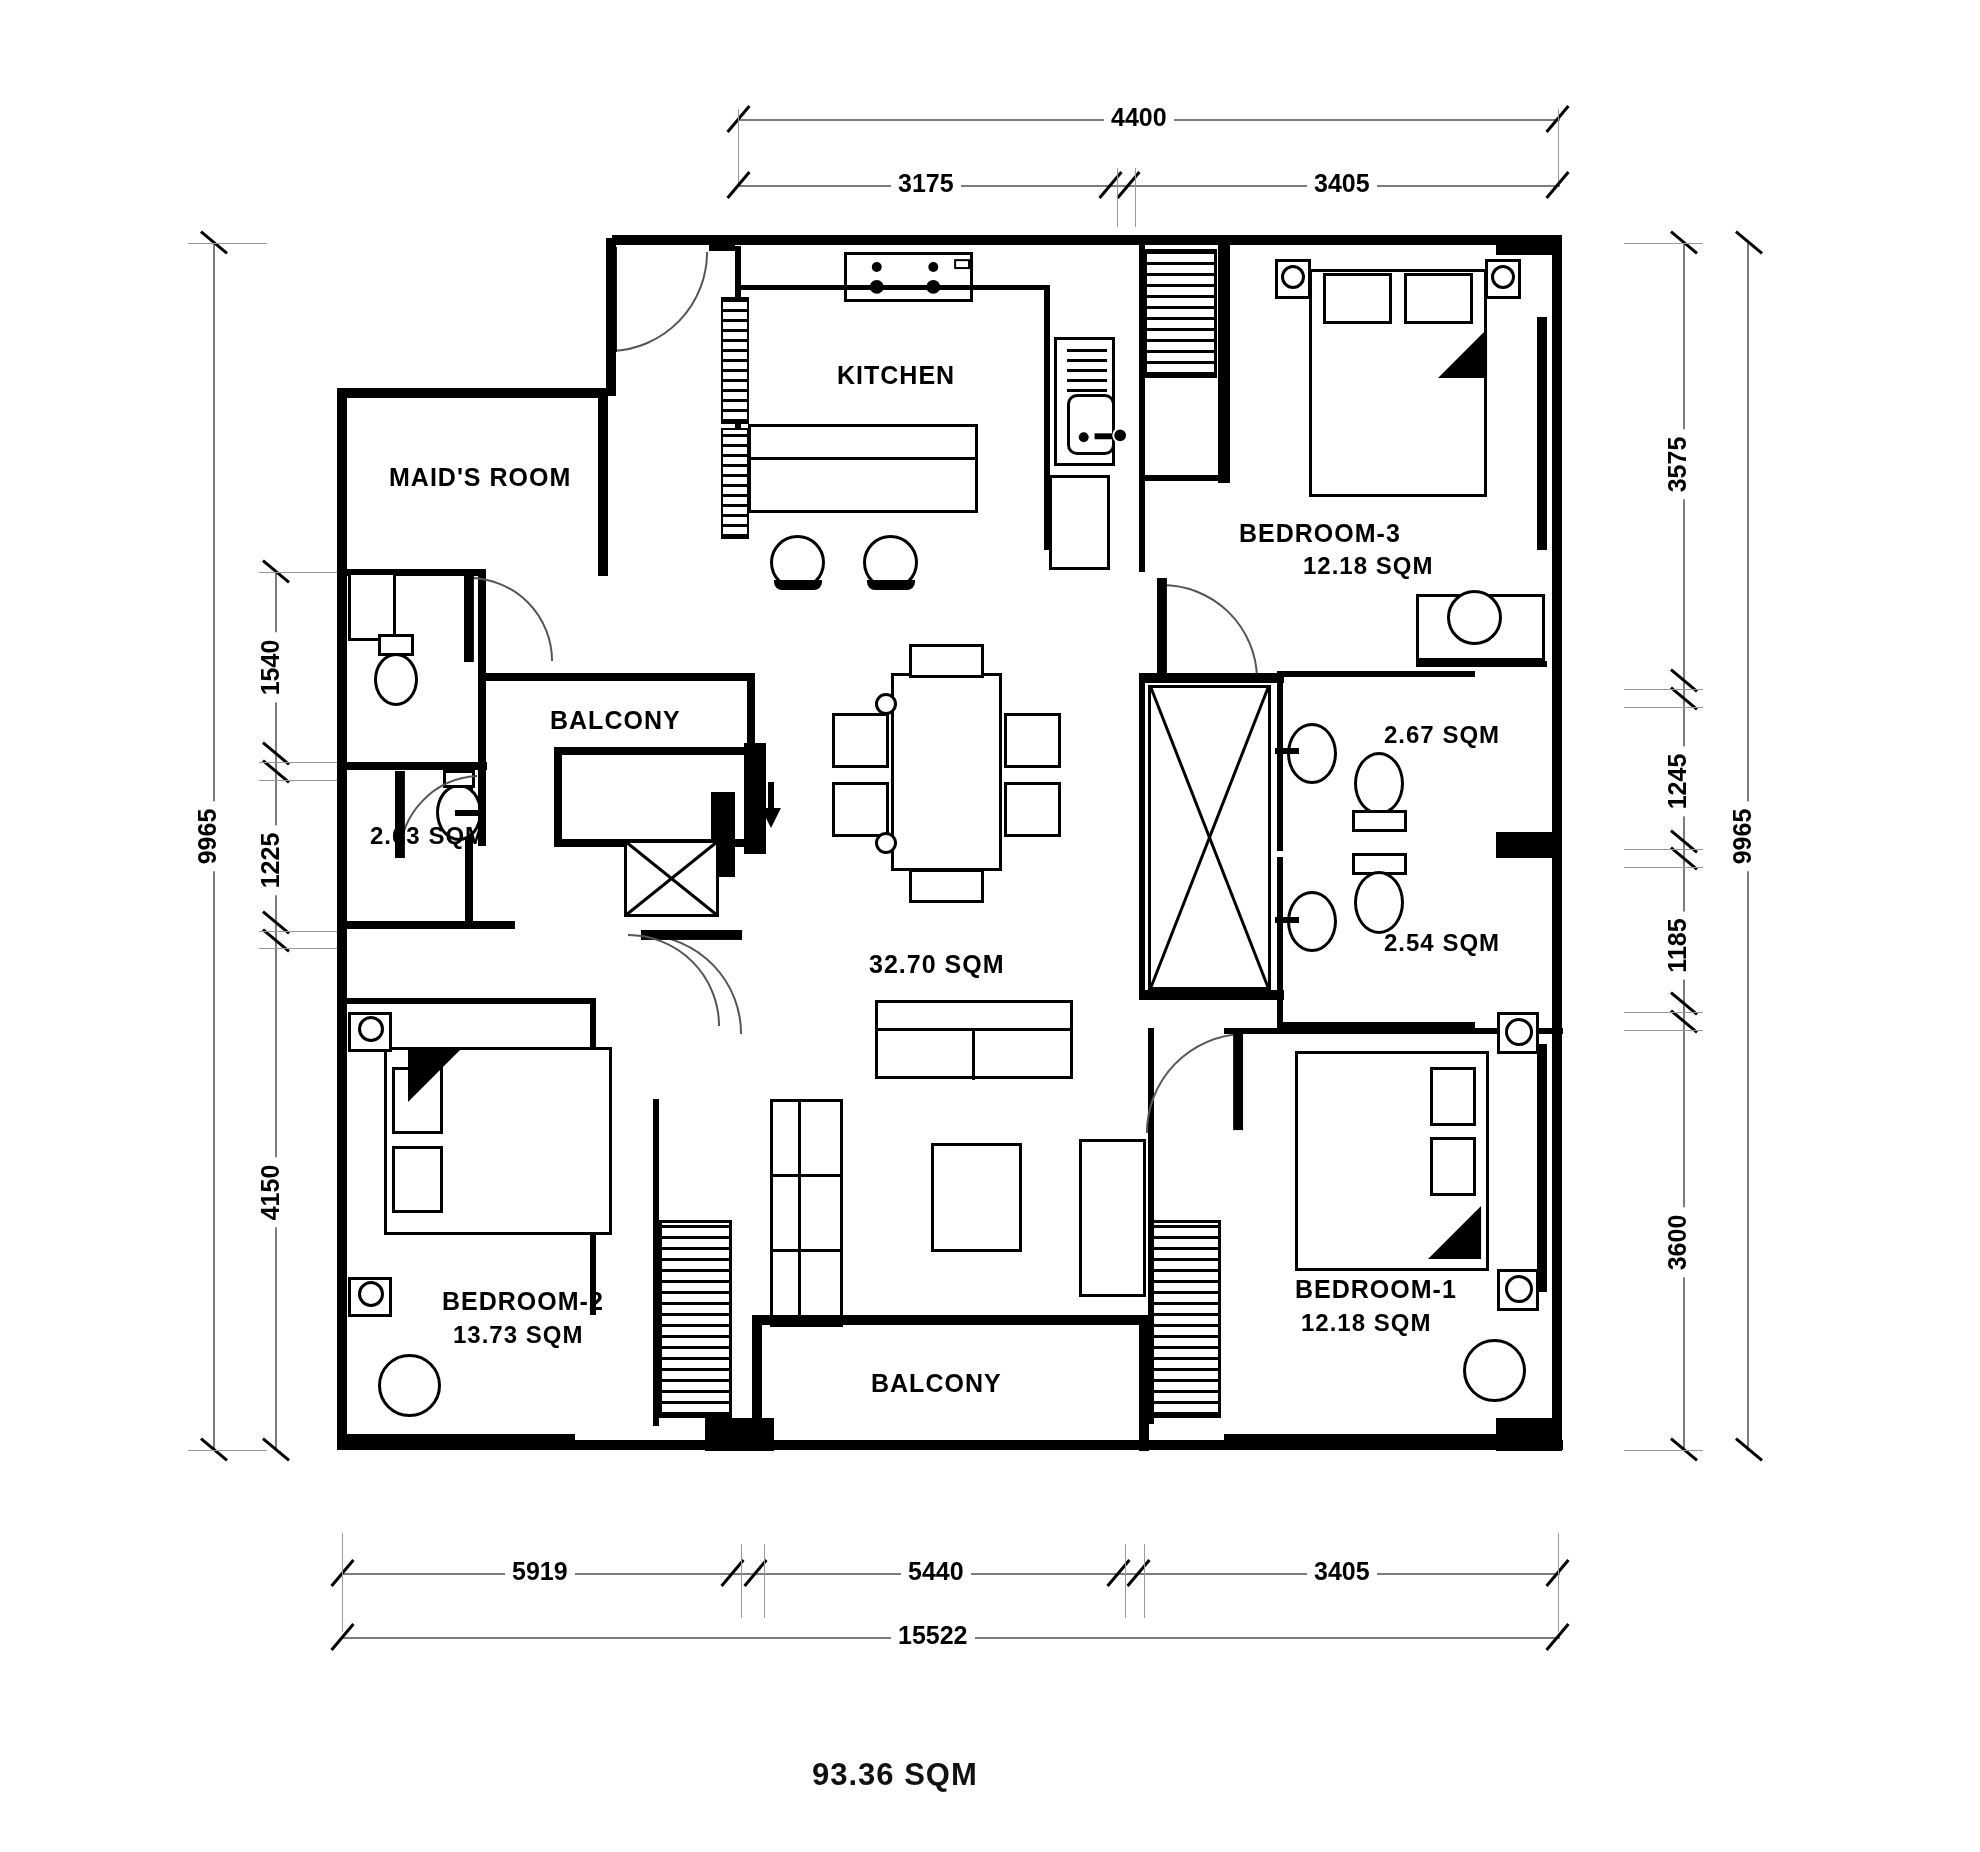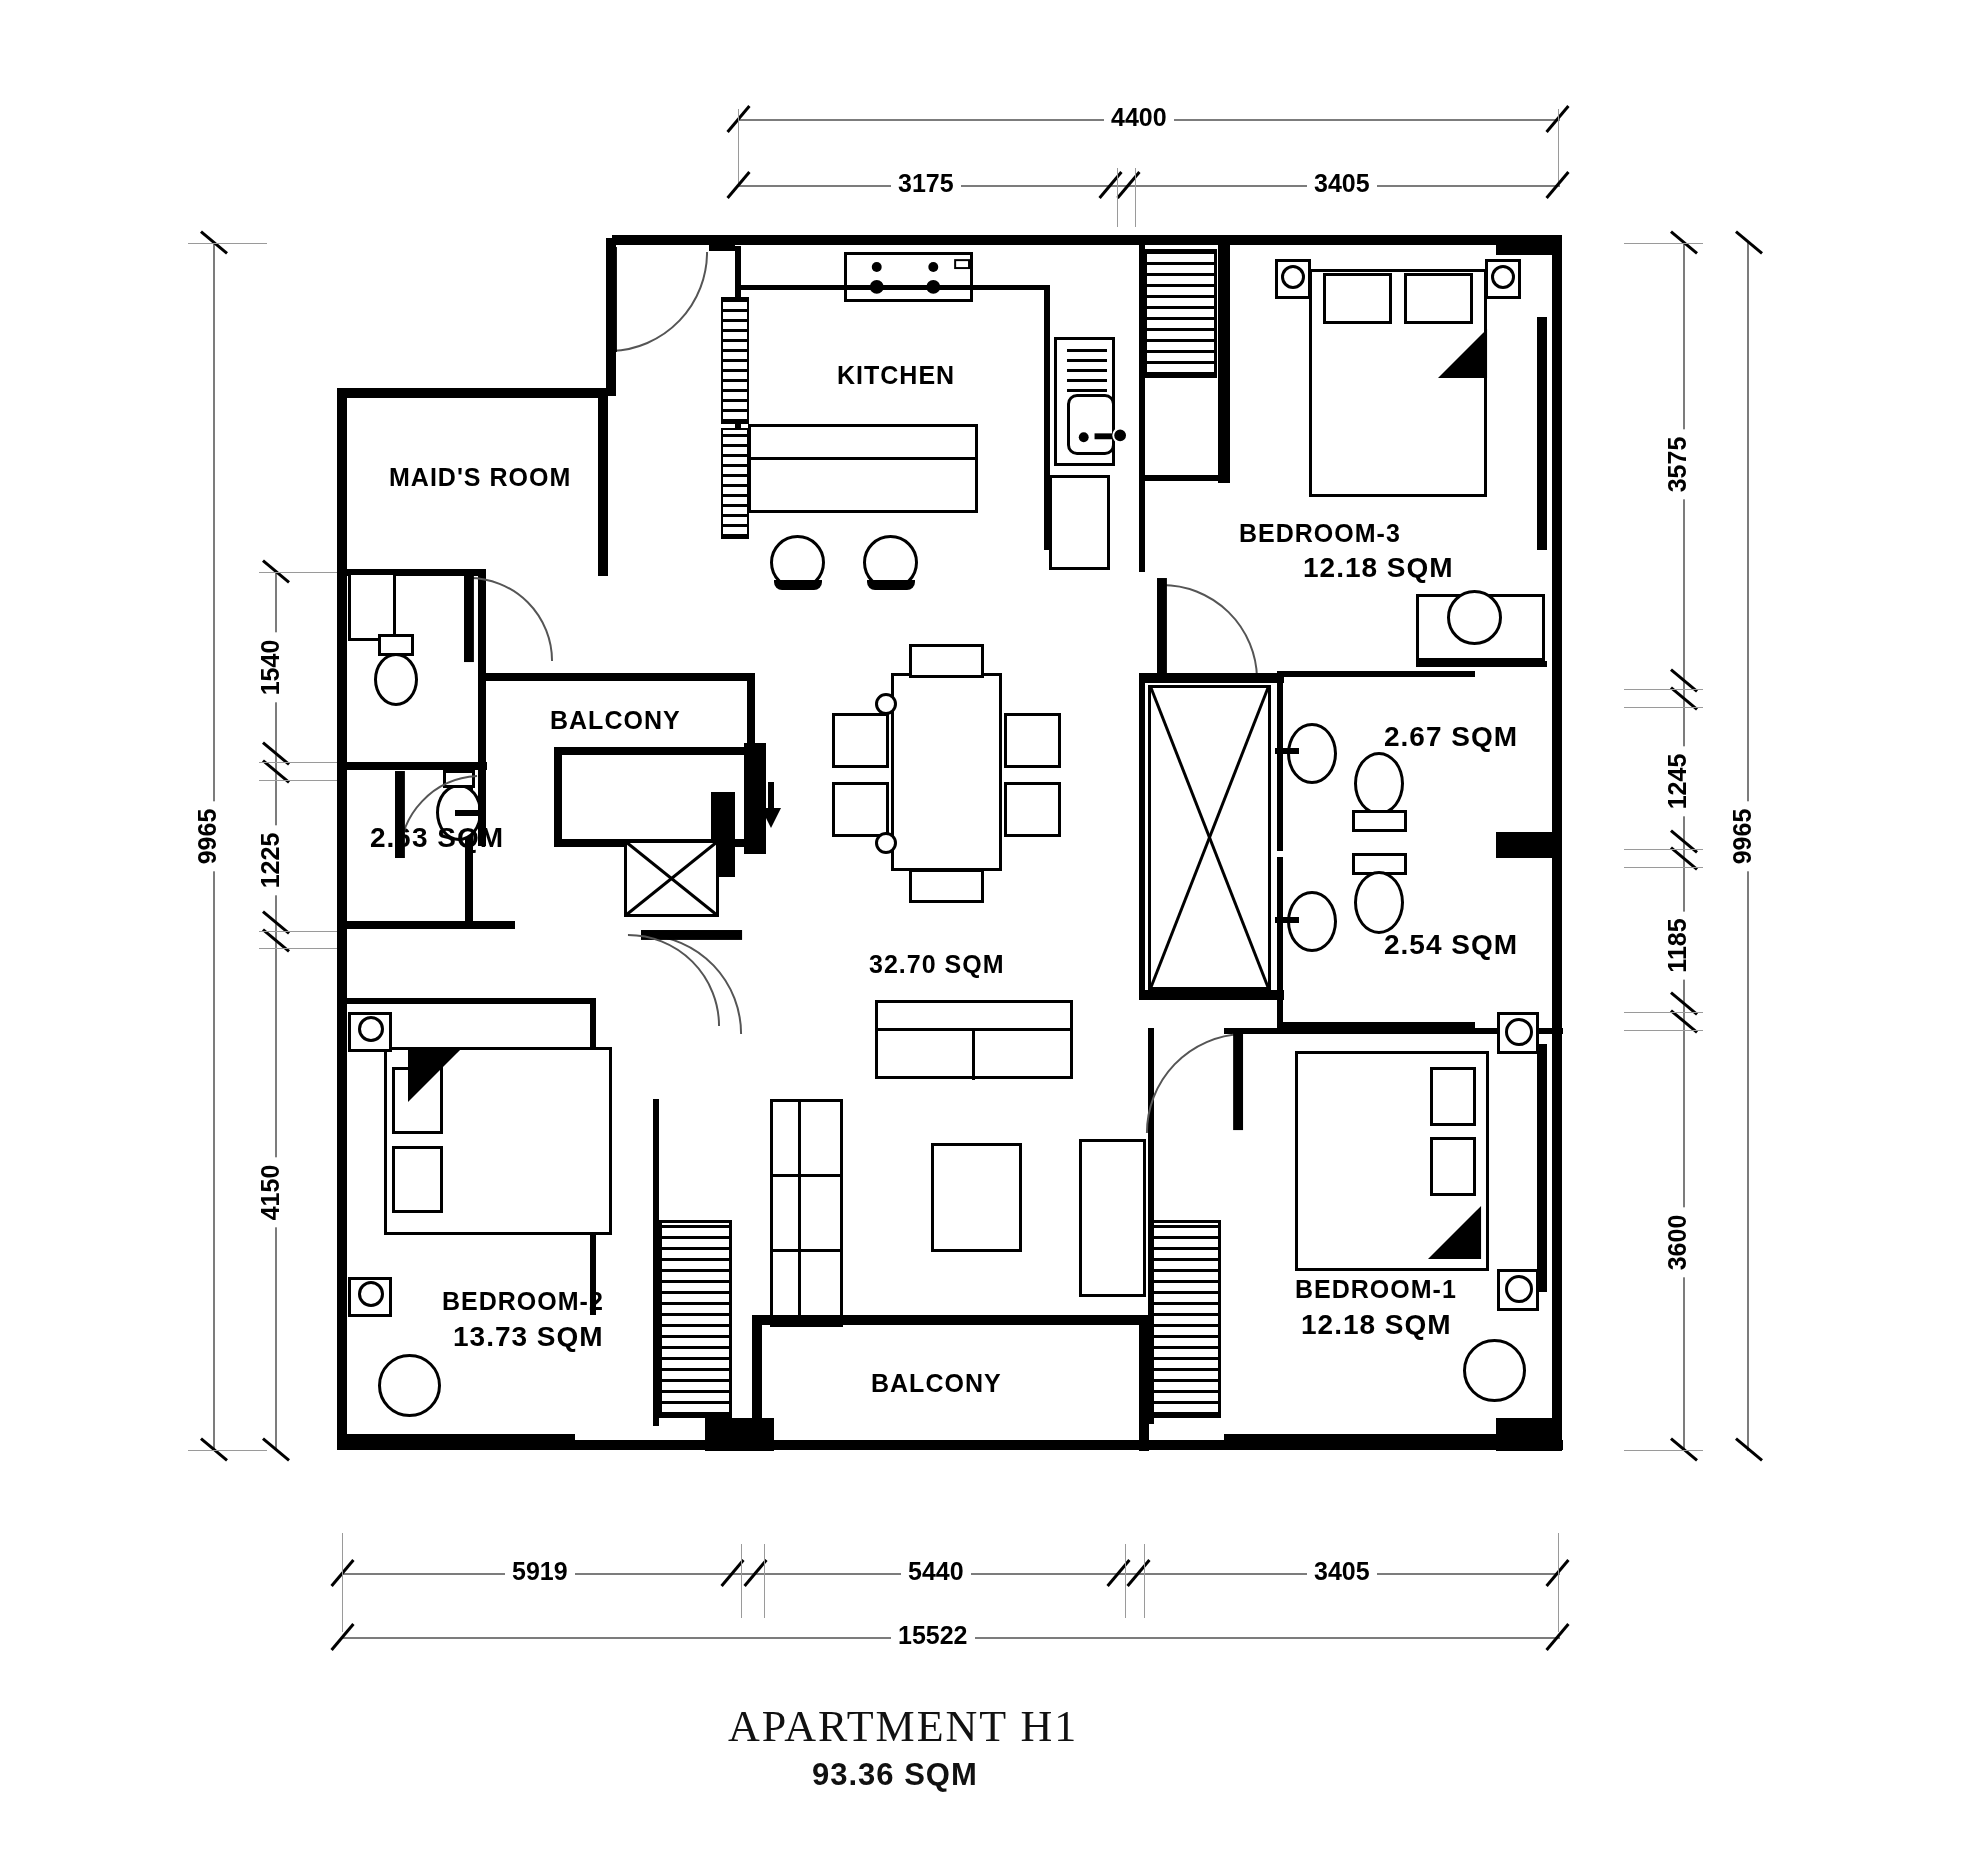--- a/index.html
+++ b/index.html
@@ -10,21 +10,21 @@
   .abs{position:absolute;}
   .wall{position:absolute;background:#000;}
   .thin{position:absolute;background:#000;}
   .out{position:absolute;border:3px solid #000;background:#fff;box-sizing:border-box;}
   .circ{position:absolute;border:3px solid #000;border-radius:50%;background:#fff;box-sizing:border-box;}
 
   
   .lbl{position:absolute;font-family:"Liberation Sans",sans-serif;font-weight:bold;
        color:#000;white-space:nowrap;letter-spacing:1px;}
   .rm{font-size:25px;text-align:right;}
-  .rm2{font-size:28px;}
+  .rm2{font-size:24px;}
   .dim{position:absolute;font-family:"Liberation Sans",sans-serif;font-weight:bold;
        font-size:25px;color:#000;white-space:nowrap;background:#fff;padding:0 7px;}
   .dimV{transform-origin:center center;transform:rotate(-90deg);}
   .title1{position:absolute;font-family:"Liberation Serif",serif;font-size:44px;
           color:#111;white-space:nowrap;letter-spacing:2px;}
   .title2{position:absolute;font-family:"Liberation Sans",sans-serif;font-weight:bold;
           font-size:31px;color:#111;white-space:nowrap;letter-spacing:1px;}
 
   
   .dline{position:absolute;background:#7c7c7c;height:2px;}
@@ -410,17 +410,16 @@
         <rect x="0" y="0" width="8" height="86" class="leaf"></rect>
       </svg>
     </div>
     <div class="door" style="left:624px;top:931px;">
       <svg width="99" height="103" viewBox="0 0 100 104">
         <path class="swing" d="M96,96 A92,92 0 0 0 4,4"></path>
       </svg>
     </div>
   </div>
 
-  <div class="title1" style="left:728px;top:1701px;">APARTMENT H1</div>
   <div class="title2" style="left:812px;top:1757px;">93.36 SQM</div>
 
 </div>
 
 
 </body></html>

